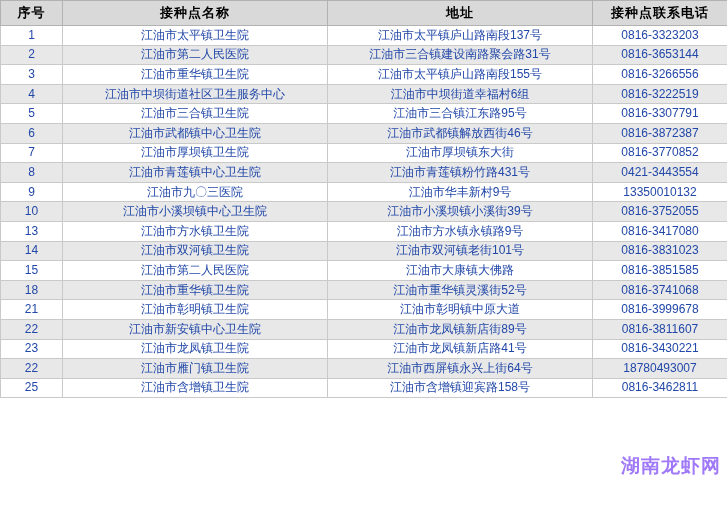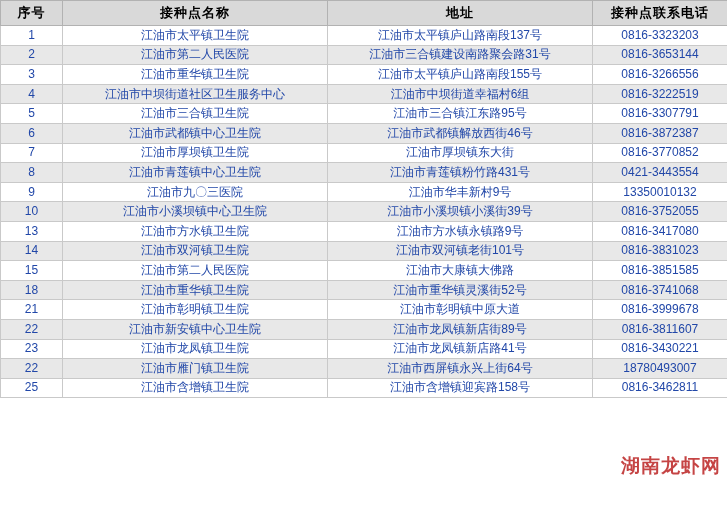--- a/index.html
+++ b/index.html
@@ -55,21 +55,21 @@
   }
   table.vaccine-table tbody tr td.idx {
     font-size: 12px;
   }
   .watermark {
     position: absolute;
     right: 6px;
     bottom: 26px;
     font-size: 19px;
     font-weight: bold;
-    color: #b91c1c;
+    color: #8b5cf6;
     opacity: 0.82;
     letter-spacing: 1px;
     pointer-events: none;
     text-shadow: 0 1px 0 rgba(255,255,255,0.7);
   }
 </style>
 </head>
 <body>
 
 <div id="sheet">

